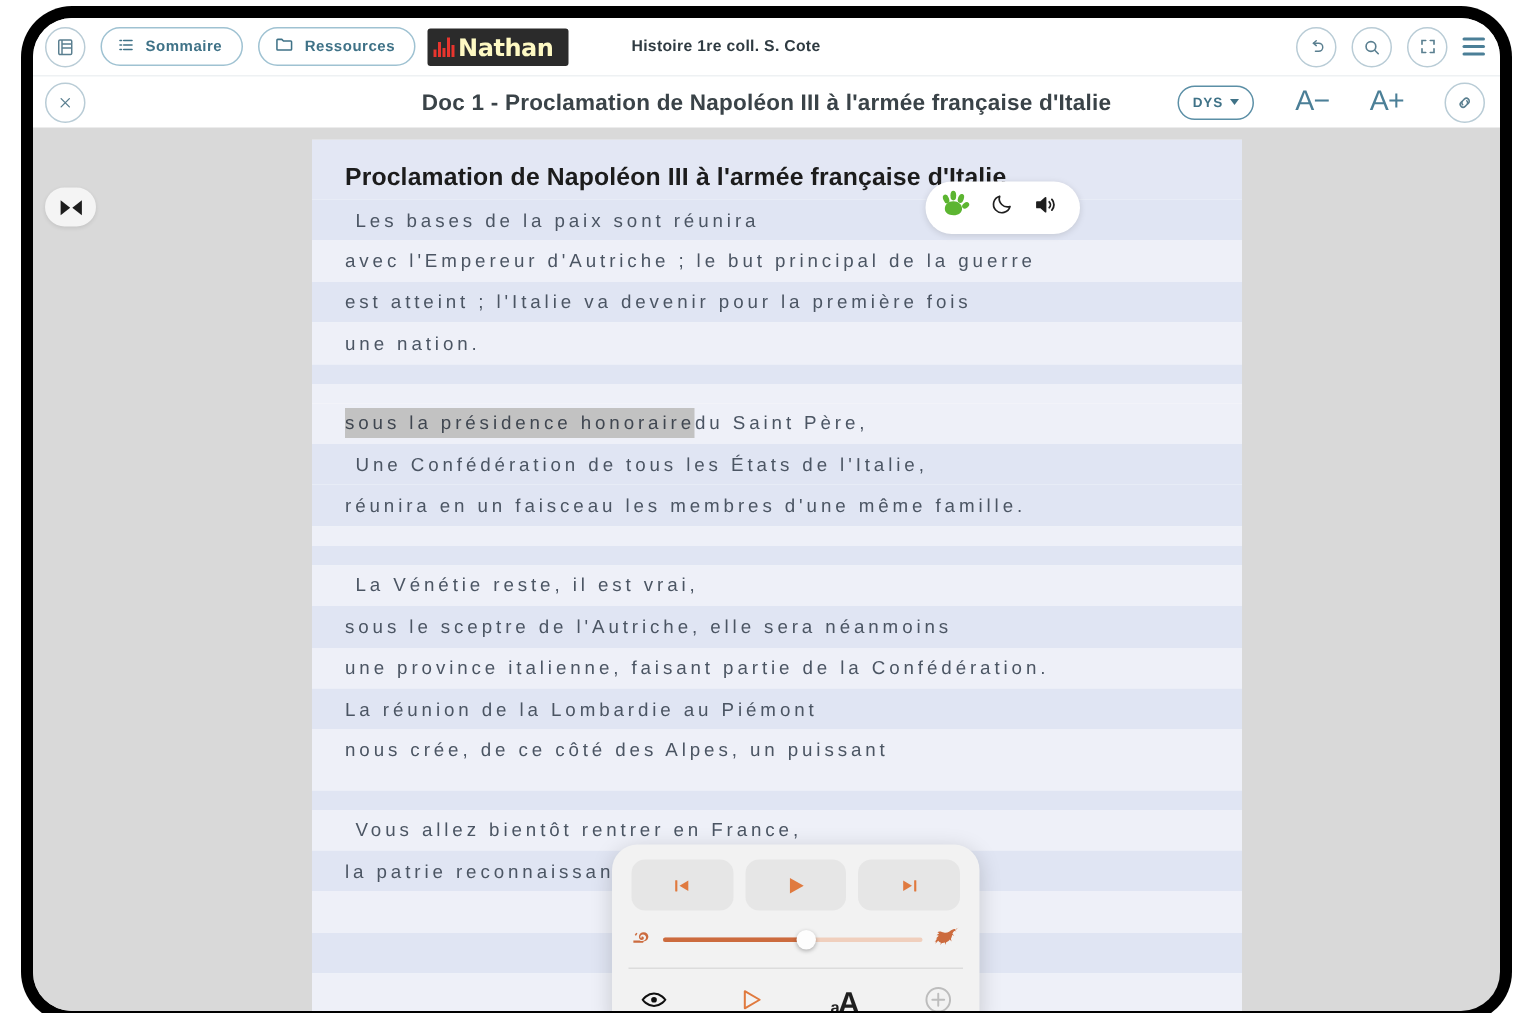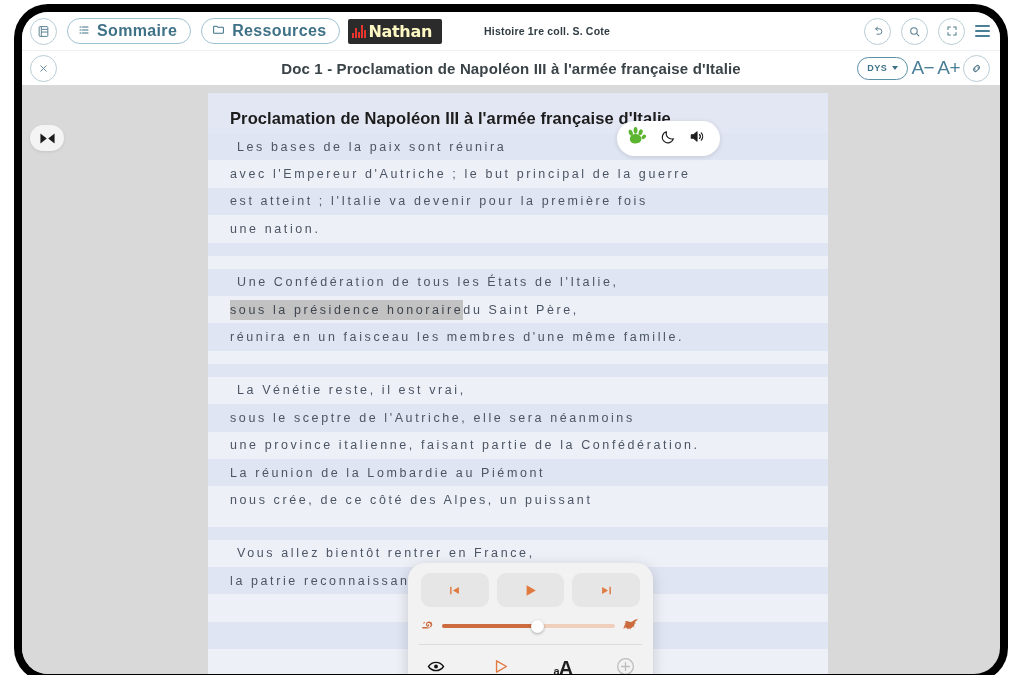--- a/index.html
+++ b/index.html
@@ -59,21 +59,21 @@
   .pill {
     height: 24px;
     border: 1.3px solid #9fc2d2;
     border-radius: 14px;
     display: flex;
     align-items: center;
     gap: 7px;
     padding: 0 13px 0 10px;
     margin-left: 10px;
     color: #3f7287;
-    font-size: 16px;
+    font-size: 10px;
     letter-spacing: .35px;
     font-weight: 600;
     background: #fff;
     flex: 0 0 auto;
   }
   .logo {
     display: flex;
     align-items: center;
     background: #2b2b2b;
     height: 25px;
@@ -127,21 +127,21 @@
     font-size: 15px;
     color: #3a4348;
     font-weight: 600;
     letter-spacing: .15px;
     pointer-events: none;
   }
   .sub-right {
     margin-left: auto;
     display: flex;
     align-items: center;
-    gap: 3px;
+    gap: 27px;
     z-index: 3;
   }
   .dys-pill {
     height: 21px;
     border: 1.3px solid #5b8fa6;
     border-radius: 12px;
     display: flex; align-items: center; gap: 5px;
     padding: 0 9px;
     color: #3f7287;
     font-size: 9px;
@@ -387,25 +387,25 @@
 
     <div class="sheet">
       <div class="doc-title-main">Proclamation de Napoléon III à l'armée française d'Italie</div>
       <div id="doc-body">
             <div class="line a indent">Les bases de la paix sont réunira</div>
             <div class="line b">avec l'Empereur d'Autriche ; le but principal de la guerre</div>
             <div class="line a">est atteint ; l'Italie va devenir pour la première fois</div>
             <div class="line b">une nation.</div>
             <div class="band a"></div>
             <div class="band b"></div>
-            <div class="line a indent">Une Confédération de tous les États de l'Italie,</div>
             <div class="line b">
               <span class="hl">sous la présidence honoraire</span>
               <span> du Saint Père,</span>
             </div>
+            <div class="line a indent">Une Confédération de tous les États de l'Italie,</div>
             <div class="line a">réunira en un faisceau les membres d'une même famille.</div>
             <div class="band b"></div>
             <div class="band a"></div>
             <div class="line b indent">La Vénétie reste, il est vrai,</div>
             <div class="line a">sous le sceptre de l'Autriche, elle sera néanmoins</div>
             <div class="line b">une province italienne, faisant partie de la Confédération.</div>
             <div class="line a">La réunion de la Lombardie au Piémont</div>
             <div class="line b">nous crée, de ce côté des Alpes, un puissant</div>
             <div class="band b"></div>
             <div class="band a"></div>

